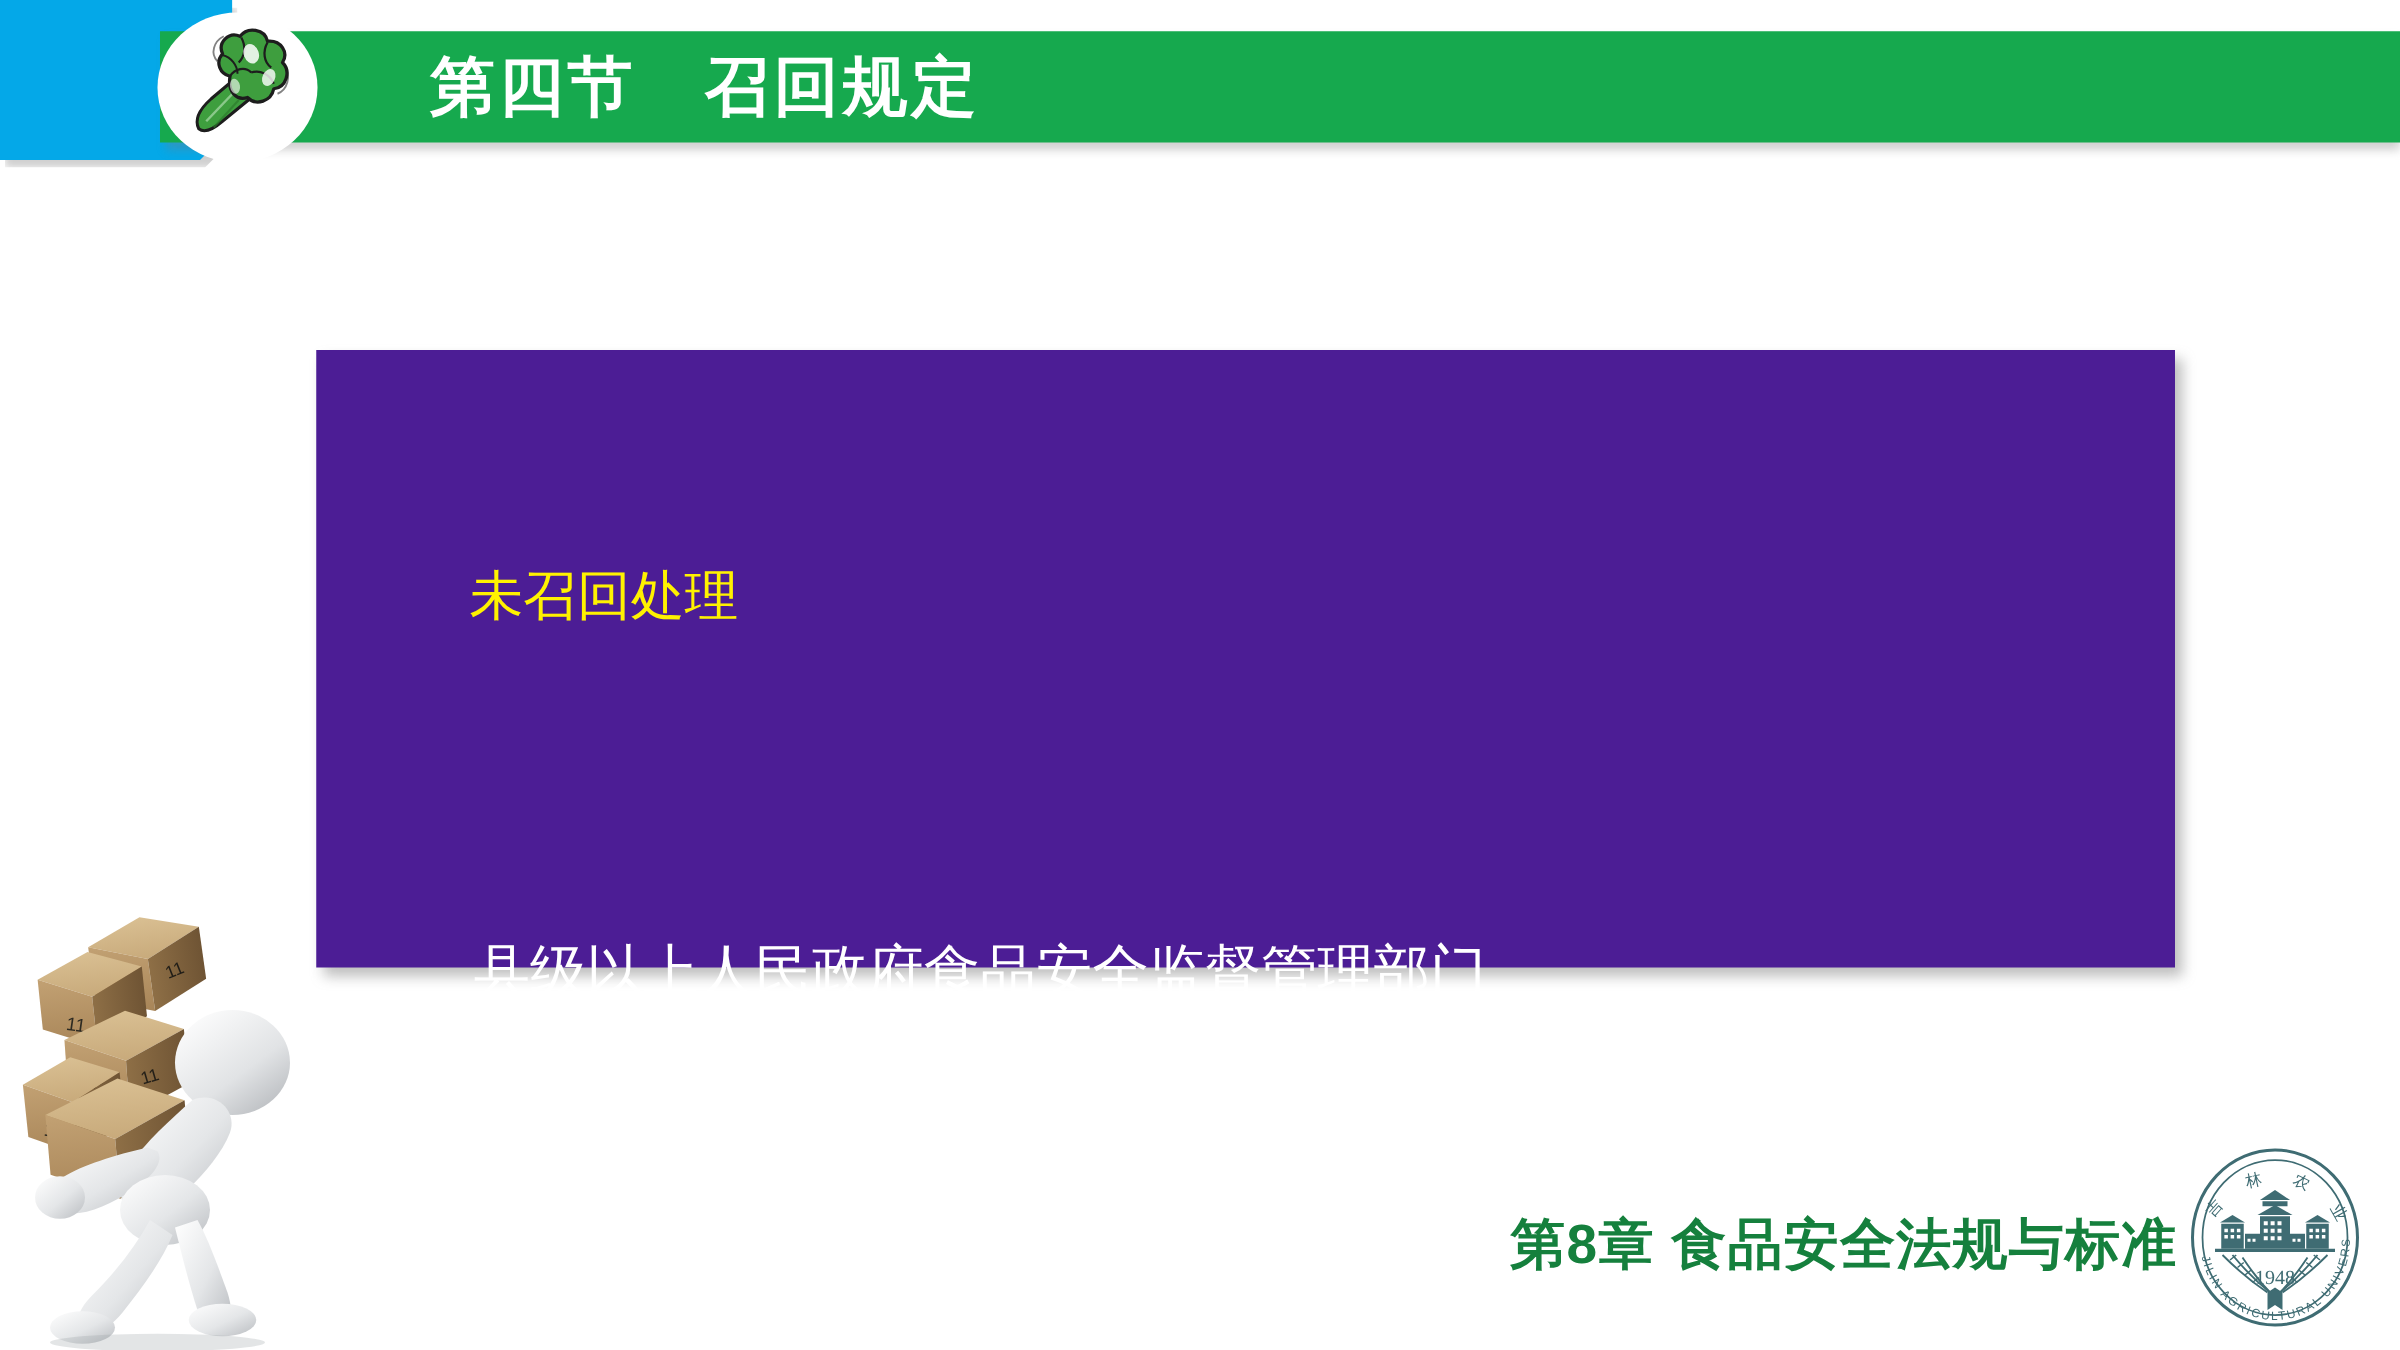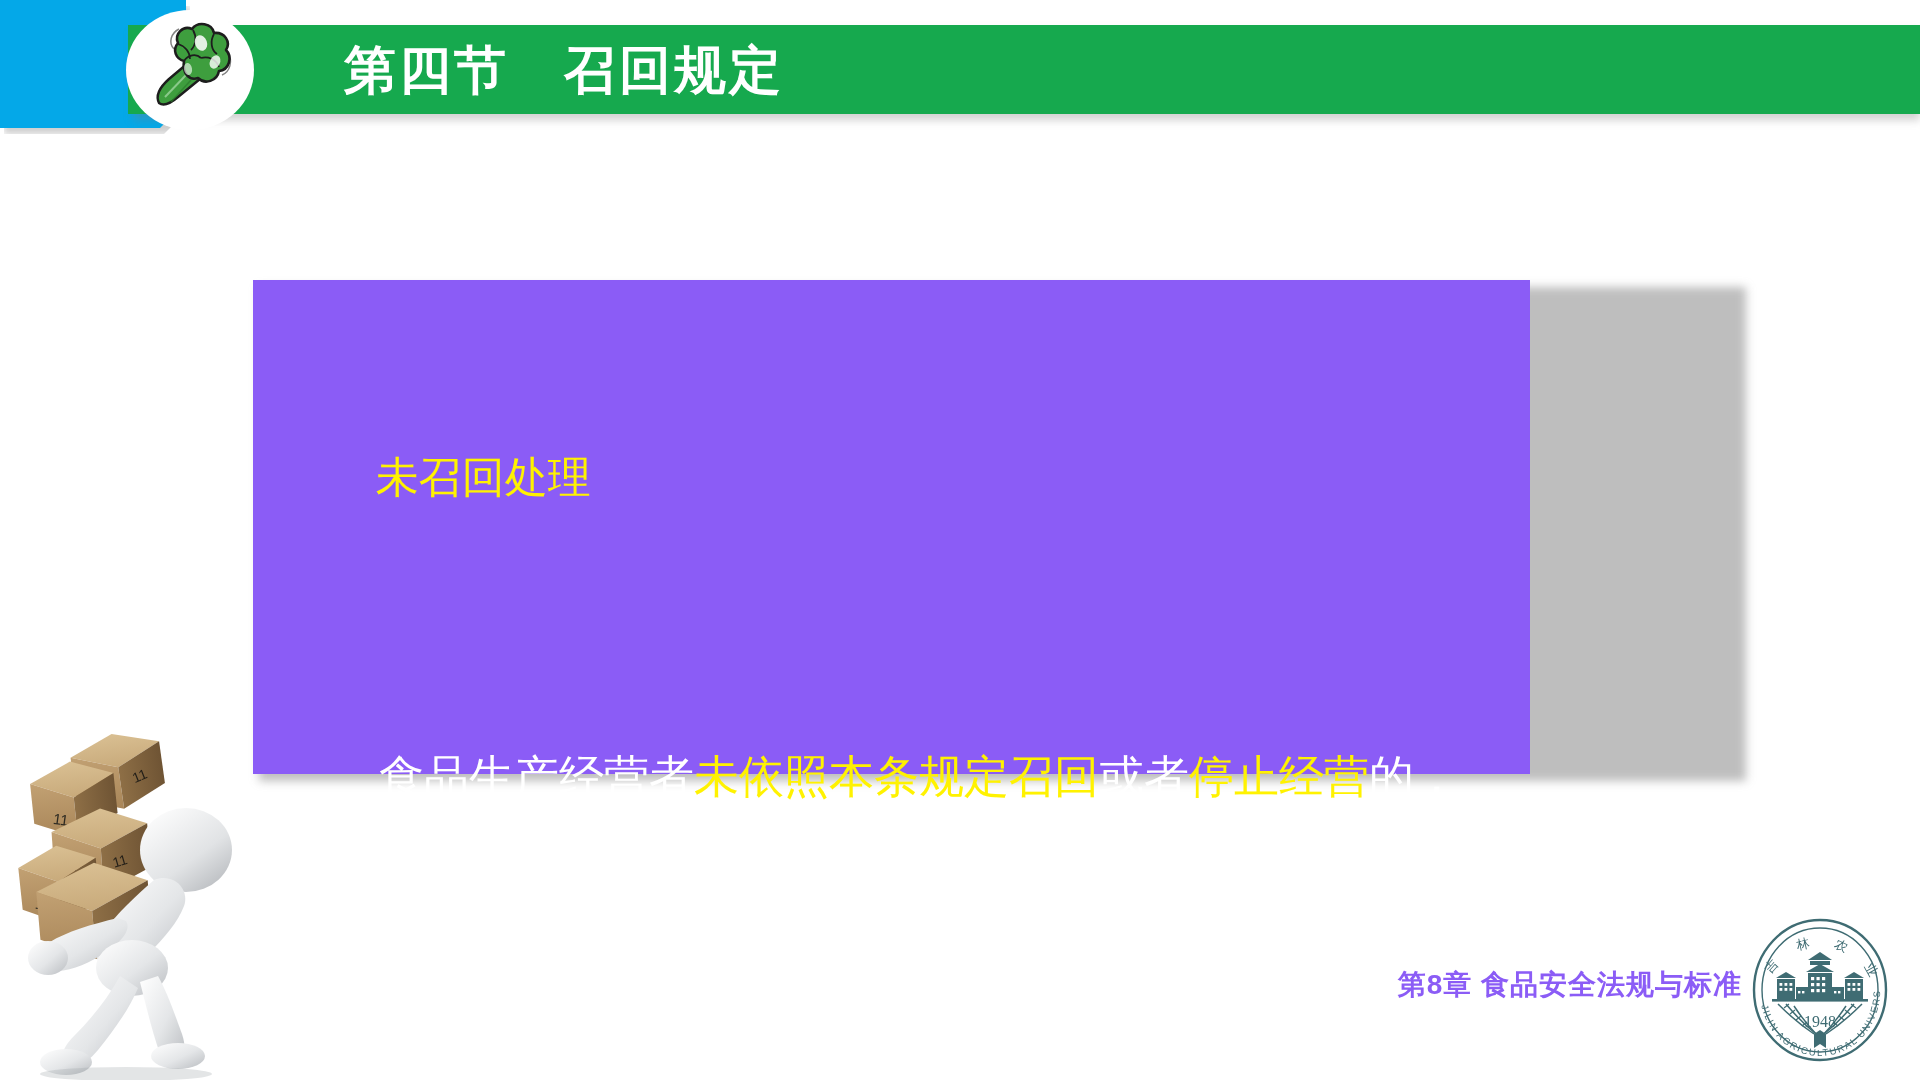--- a/index.html
+++ b/index.html
@@ -100,23 +100,23 @@
     width: 1487px;
     height: 494px;
     background: rgba(110,110,110,0.45);
     filter: blur(5px);
     z-index: 0;
   }
   #content-box {
     position: absolute;
     left: 253px;
     top: 280px;
-    width: 1277px;
+    width: 1487px;
     height: 494px;
-    background: #8b5cf6;
+    background: #4c1d95;
     z-index: 1;
   }
   #content-lines {
     position: absolute;
     left: 51px;
     top: 47px;
     right: 20px;
   }
   .content-line {
     color: #ffffff;
@@ -127,22 +127,22 @@
   }
   .content-line.heading { font-size: 43px; }
   .seg-hl { color: #FFF200; }
   .seg-plain { color: #ffffff; }
 
   
   #footer-text {
     position: absolute;
     right: 178px;
     top: 966px;
-    color: #8b5cf6;
-    font-size: 28px;
+    color: #15803d;
+    font-size: 44px;
     font-weight: bold;
     white-space: pre;
     letter-spacing: 1px;
   }
   #footer-seal {
     position: absolute;
     left: 1744px;
     top: 908px;
     width: 152px;
     height: 158px;
@@ -202,23 +202,20 @@
 </div>
 
 <div id="content-box-shadow"></div>
 <div id="content-box">
   <div id="content-lines">
 
     <div class="content-line heading">
       <span class="seg-hl">未召回处理</span>
     </div>
 
-    <div class="content-line">
-      <span class="seg-plain">食品生产经营者</span><span class="seg-hl">未依照本条规定召回</span><span class="seg-plain">或者</span><span class="seg-hl">停止经营</span><span class="seg-plain">的，</span>
-    </div>
 
     <div class="content-line">
       <span class="seg-plain">县级以上人民政府食品安全监督管理部门</span>
     </div>
 
   </div>
 </div>
 
 <div id="porter-illustration">
   <svg width="240" height="362" viewBox="0 0 240 362" aria-hidden="true">

